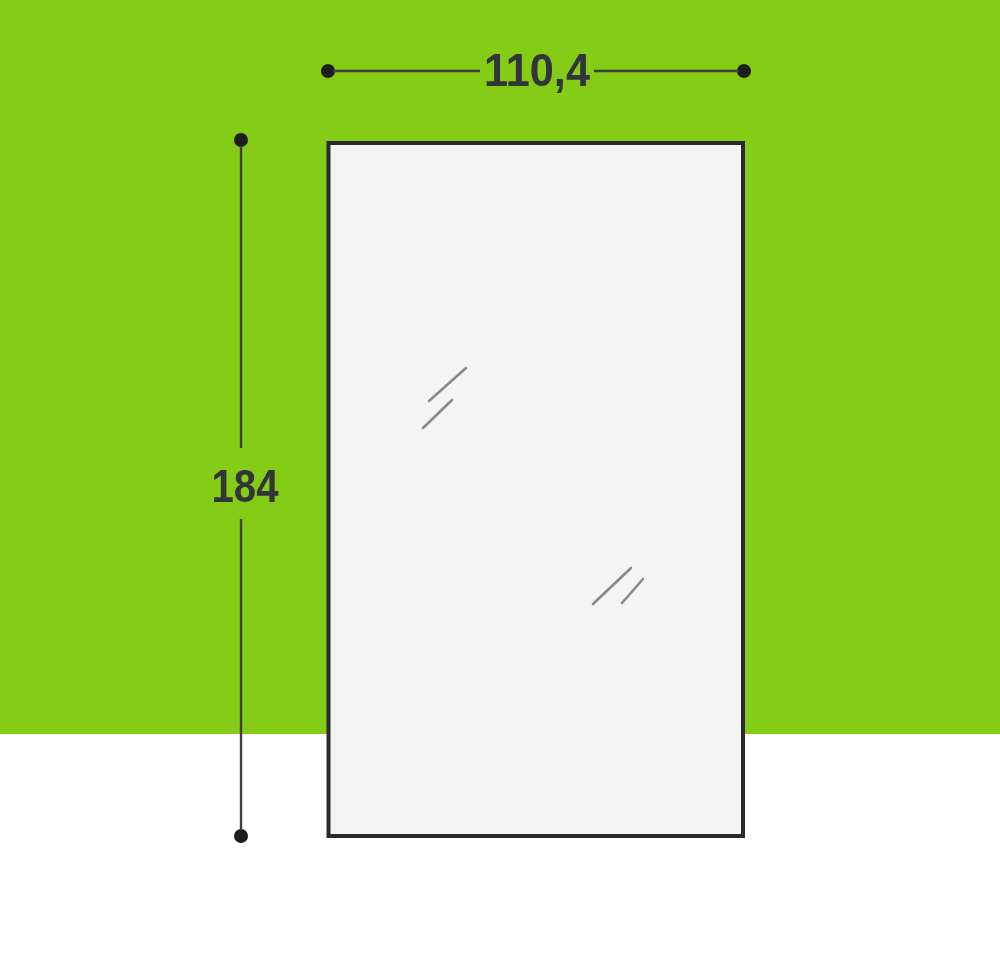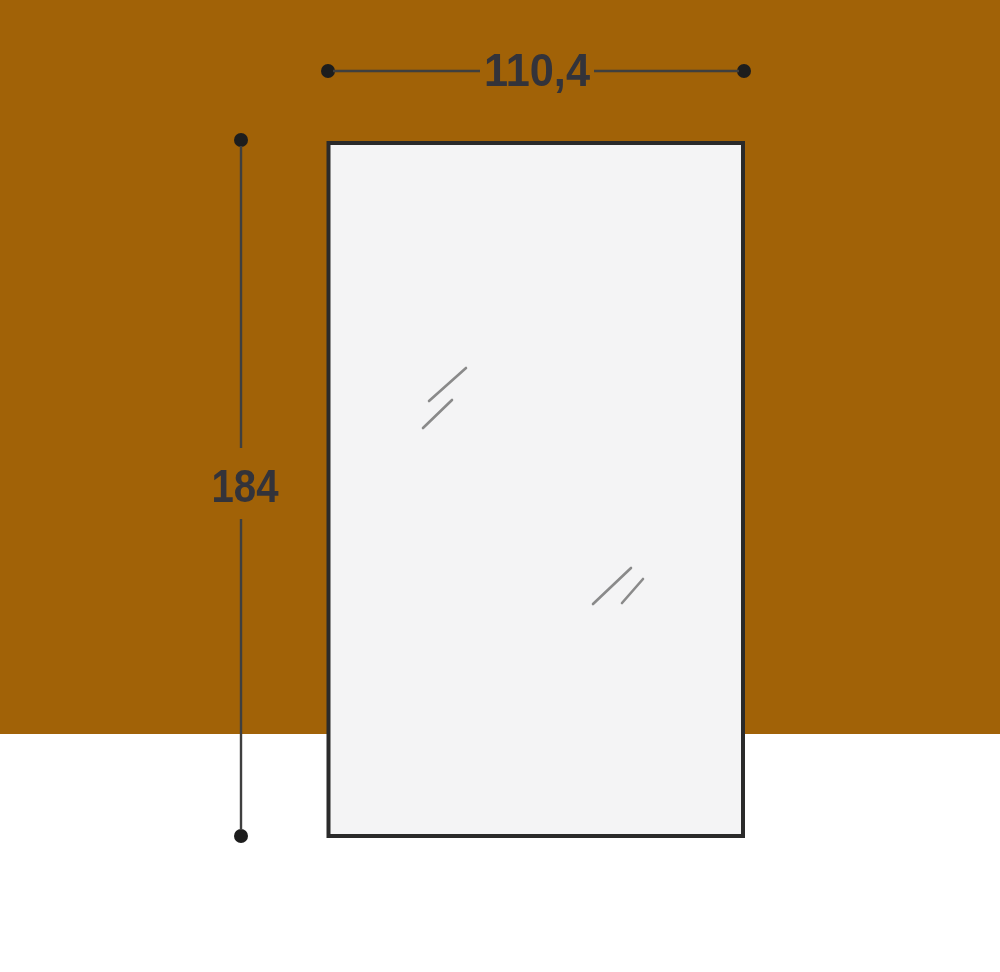--- a/index.html
+++ b/index.html
@@ -10,21 +10,21 @@
     width: 1000px;
     height: 972px;
     background: #ffffff;
     font-family: "Liberation Sans", sans-serif;
     overflow: hidden;
   }
   .diagram-stage {
     position: relative;
     width: 1000px;
     height: 734px;
-    background: #a16207;
+    background: #84cc16;
   }
   svg { display: block; }
   .dim-label {
     font-family: "Liberation Sans", "DejaVu Sans", sans-serif;
     font-weight: 700;
     font-size: 46px;
     fill: #33333a;
   }
 </style>
 </head>

